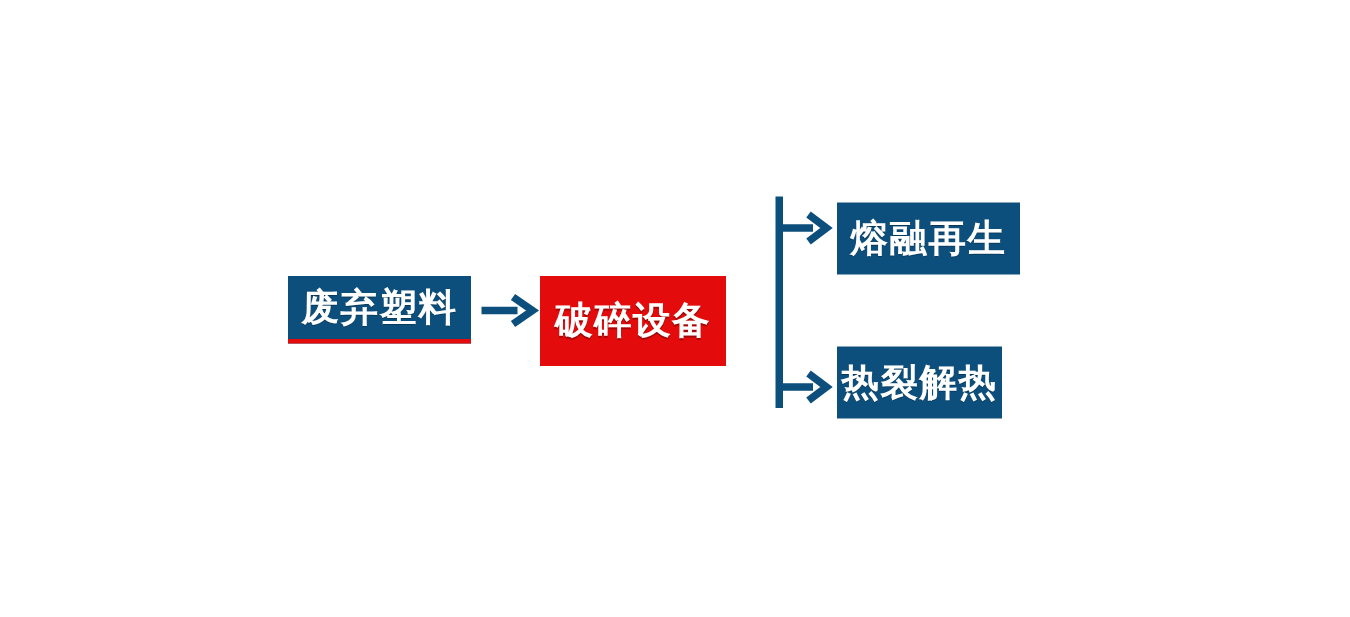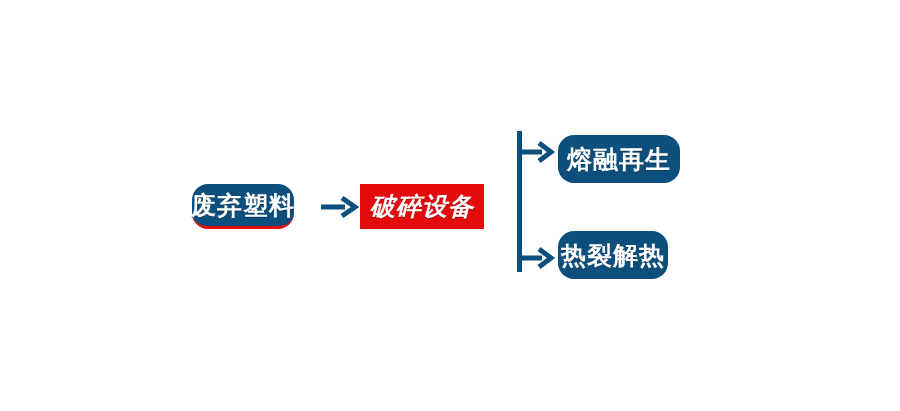--- a/index.html
+++ b/index.html
@@ -29,42 +29,40 @@
     color: #ffffff;
     font-size: 25px;
     font-weight: 700;
     letter-spacing: 1px;
     line-height: 1;
     white-space: nowrap;
     text-shadow: 0 1px 0 rgba(0,0,0,0.28);
   }
   .node-blue {
     background: #0d4f7c;
-    border-radius: 16px;
   }
   .node-red {
     background: #e30b0b;
   }
   .node-underline-red {
     border-bottom: 3px solid #e30b0b;
   }
 
   
   #node-waste-plastic {
     left: 192px;
     top: 184px;
-    width: 102px;
+    width: 122px;
     height: 45px;
   }
   #node-crushing-equipment {
     left: 360px;
     top: 184px;
     width: 124px;
-    height: 45px;
-    font-style: italic;
+    height: 60px;
   }
   #node-melt-regeneration {
     left: 558px;
     top: 135px;
     width: 122px;
     height: 48px;
   }
   #node-pyrolysis {
     left: 558px;
     top: 231px;

